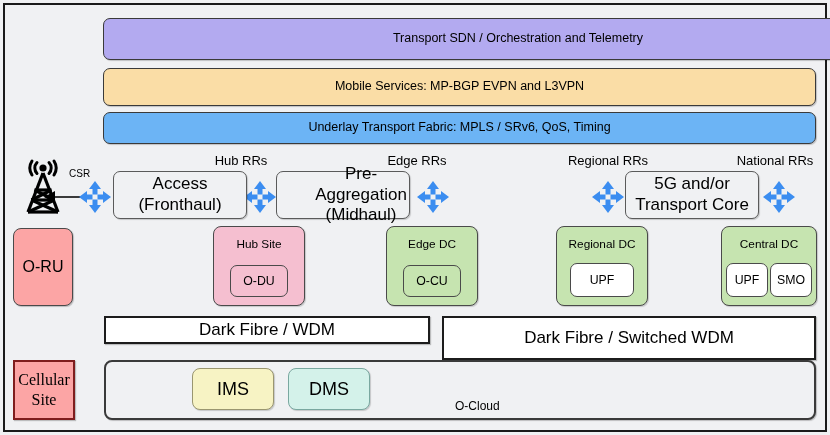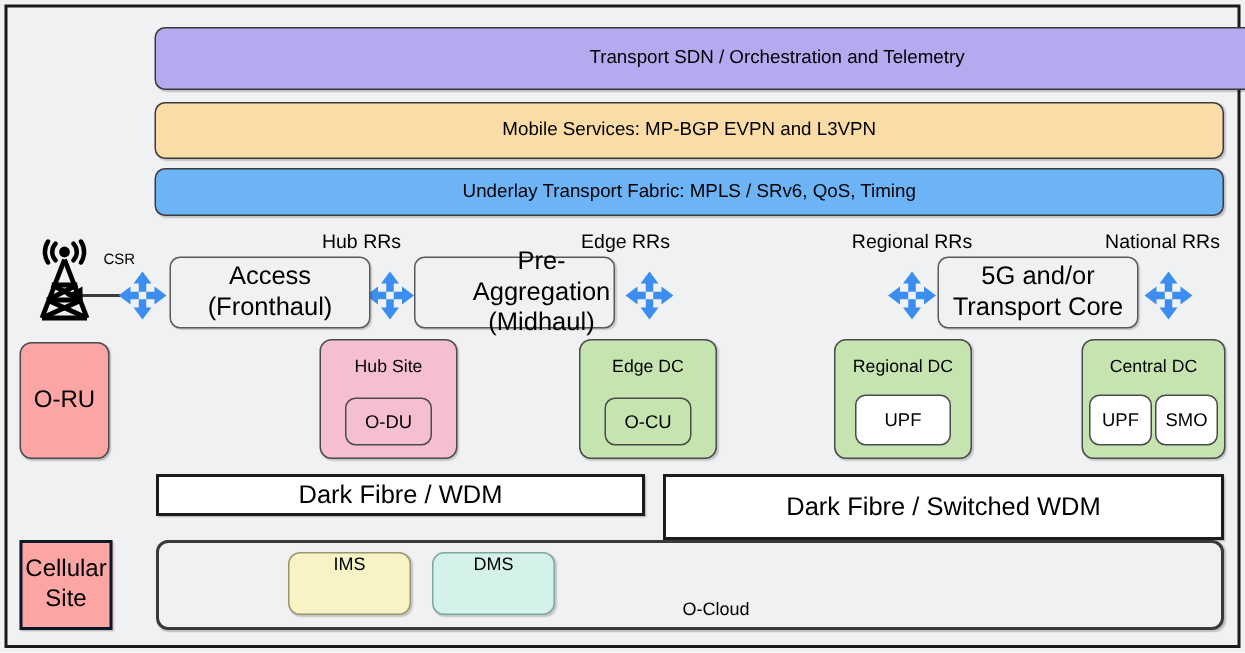--- a/index.html
+++ b/index.html
@@ -97,42 +97,43 @@
   .ocloud-label {
     position: absolute;
     font-size: 12px;
     color: #000;
   }
 
   .cloud-chip {
     position: absolute;
     box-sizing: border-box;
     display: flex;
-    align-items: flex-start;
+    align-items: center;
     justify-content: center;
     border: 1.5px solid #8a8a70;
     border-radius: 8px;
-    font-size: 12px;
+    font-size: 18px;
     color: #000;
     box-shadow: 1px 1px 1px rgba(0,0,0,0.18);
   }
 
   .gray-box {
     background: #fca5a5;
     color: #000;
     font-size: 16px;
     box-shadow: 1px 1px 1px rgba(0,0,0,0.22);
   }
   .gray-rounded {
     border: 1.5px solid #4a4a4a;
     border-radius: 8px;
   }
   .gray-square {
-    border: 2px solid #0f172a;
+    border: 2px solid #7f1d1d;
     border-radius: 0;
+    font-family: Liberation Serif, serif;
   }
 
   .rr-label {
     position: absolute;
     font-size: 13px;
     color: #000;
     text-align: center;
     white-space: nowrap;
   }
 

